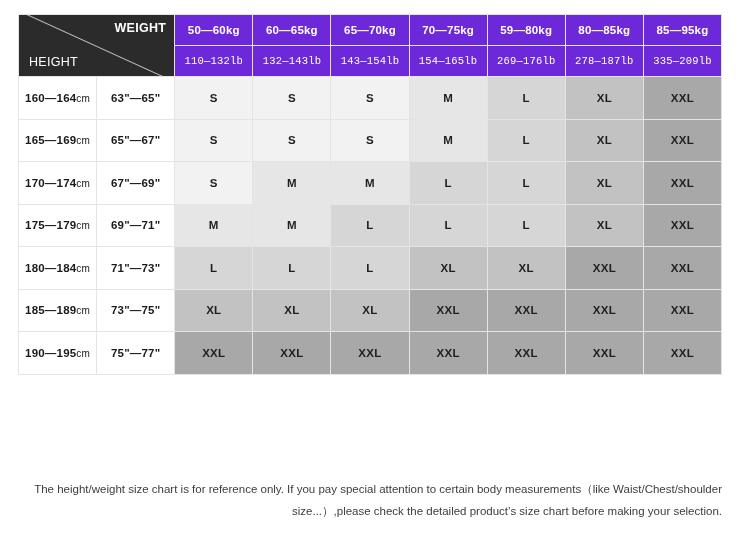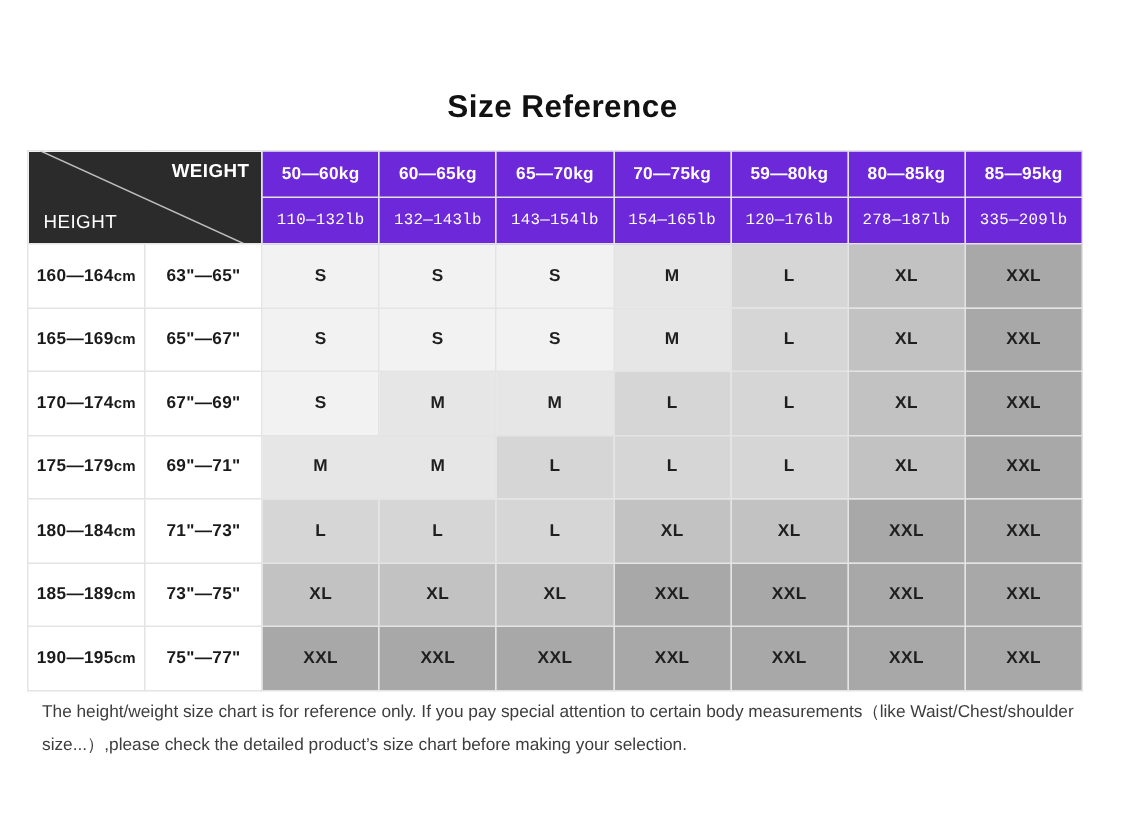--- a/index.html
+++ b/index.html
@@ -99,46 +99,45 @@
   }
   .rowhdr {
     background: #ffffff;
     font-weight: bold;
     font-size: 12.5px;
     color: #1a1a1a;
     letter-spacing: 0.2px;
   }
   .rowhdr .unit {
     font-size: 10px;
-    font-weight: bold;
+    font-weight: normal;
     margin-top: 18px;
   }
   .cell {
     font-weight: bold;
     font-size: 11.5px;
     color: #1f1f1f;
     letter-spacing: 0.3px;
   }
   .note {
     position: absolute;
     left: 28px;
     right: 28px;
     top: 464px;
-    text-align: left;
+    text-align: right;
     font-size: 11.5px;
     line-height: 22px;
     color: #3d3d3d;
   }
 </style>
 </head>
 <body>
 
 <div class="page">
 
-  <div class="title">Size Reference</div>
 
   <div class="chart-wrap">
     <table class="size-table">
       <tbody>
         <tr>
           <td class="corner" rowspan="2" colspan="2">
             <span class="diag"></span>
             <span class="weight-lbl">WEIGHT</span>
             <span class="height-lbl">HEIGHT</span>
           </td>
@@ -148,21 +147,21 @@
           <td class="hdr-cell kg">70—75kg</td>
           <td class="hdr-cell kg">59—80kg</td>
           <td class="hdr-cell kg">80—85kg</td>
           <td class="hdr-cell kg">85—95kg</td>
         </tr>
         <tr>
           <td class="hdr-cell lb">110—132lb</td>
           <td class="hdr-cell lb">132—143lb</td>
           <td class="hdr-cell lb">143—154lb</td>
           <td class="hdr-cell lb">154—165lb</td>
-          <td class="hdr-cell lb">120—176lb</td>
+          <td class="hdr-cell lb">269—176lb</td>
           <td class="hdr-cell lb">278—187lb</td>
           <td class="hdr-cell lb">335—209lb</td>
         </tr>
 
         <tr>
           <td class="rowhdr">160—164<span class="unit">cm</span></td>
           <td class="rowhdr">63"—65"</td>
           <td class="cell" style="background: rgb(242, 242, 242);">S</td>
           <td class="cell" style="background: rgb(242, 242, 242);">S</td>
           <td class="cell" style="background: rgb(242, 242, 242);">S</td>

